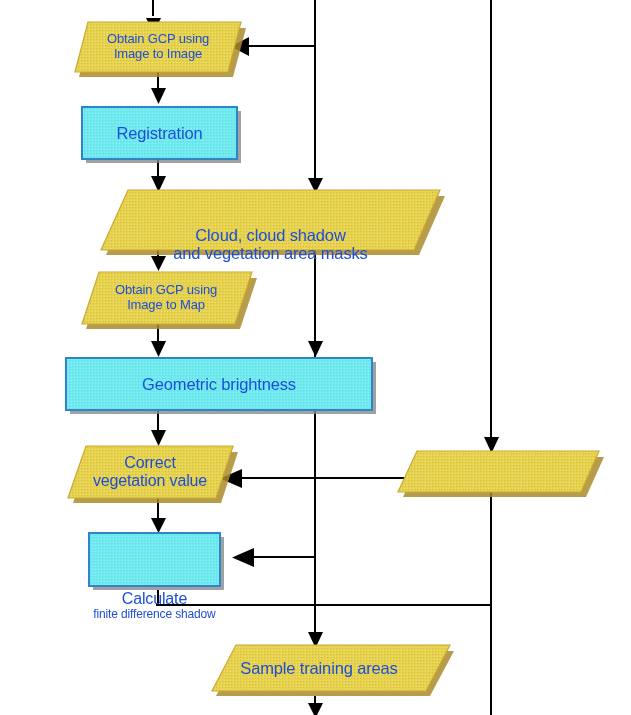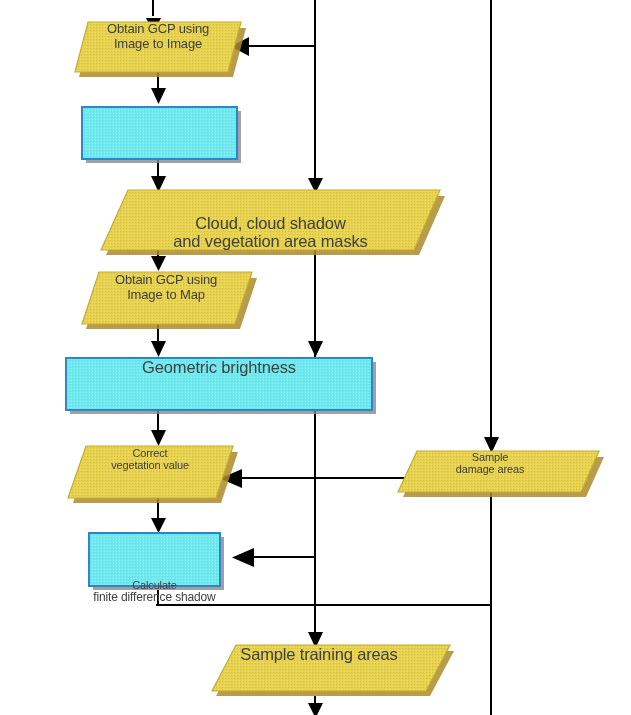--- a/index.html
+++ b/index.html
@@ -21,30 +21,30 @@
   #flow-svg {
     position: absolute;
     left: 0;
     top: 0;
     width: 631px;
     height: 715px;
   }
   .node-label {
     position: absolute;
     display: flex;
-    align-items: flex-start;
+    align-items: center;
     justify-content: center;
     text-align: center;
-    color: #404040;
+    color: #1d4ed8;
     pointer-events: none;
     line-height: 1.12;
     letter-spacing: -0.15px;
   }
   .lbl-lg { font-size: 16.5px; }
-  .lbl-md { font-size: 11px; }
+  .lbl-md { font-size: 16px; }
   .lbl-sm { font-size: 13px; }
   .lbl-xs { font-size: 12px; }
   .node-label span { display: block; }
 </style>
 </head>
 <body>
 
 <div id="canvas">
 
   <svg id="flow-svg" viewBox="0 0 631 715">
@@ -186,20 +186,25 @@
     </g>
   </svg>
 
   <div class="node-label lbl-sm" style="left:75px; top:22px; width:166px; height:50px;">
     <div>
       <span>Obtain GCP using</span>
       <span>Image to Image</span>
     </div>
   </div>
 
+  <div class="node-label lbl-lg" style="left:82px; top:107px; width:155px; height:52px;">
+    <div>
+      <span>Registration</span>
+    </div>
+  </div>
 
   <div class="node-label lbl-lg" style="left:101px; top:190px; width:339px; height:60px;margin-top:24px;">
     <div>
       <span>Cloud, cloud shadow</span>
       <span>and vegetation area masks</span>
     </div>
   </div>
 
   <div class="node-label lbl-sm" style="left:86px; top:273px; width:160px; height:50px;">
     <div>
@@ -221,26 +226,20 @@
     </div>
   </div>
 
   <div class="node-label lbl-xs" style="left:89px; top:533px; width:131px; height:53px;margin-top:46px;">
     <div>
       <span class="lbl-md">Calculate</span>
       <span>finite difference shadow</span>
     </div>
   </div>
 
-  <div class="node-label lbl-md" style="left:399px; top:451px; width:182px; height:41px;">
-    <div>
-      <span>Sample</span>
-      <span>damage areas</span>
-    </div>
-  </div>
 
   <div class="node-label lbl-lg" style="left:212px; top:645px; width:214px; height:46px;">
     <div>
       <span>Sample training areas</span>
     </div>
   </div>
 
 </div>
 
 </body></html>

